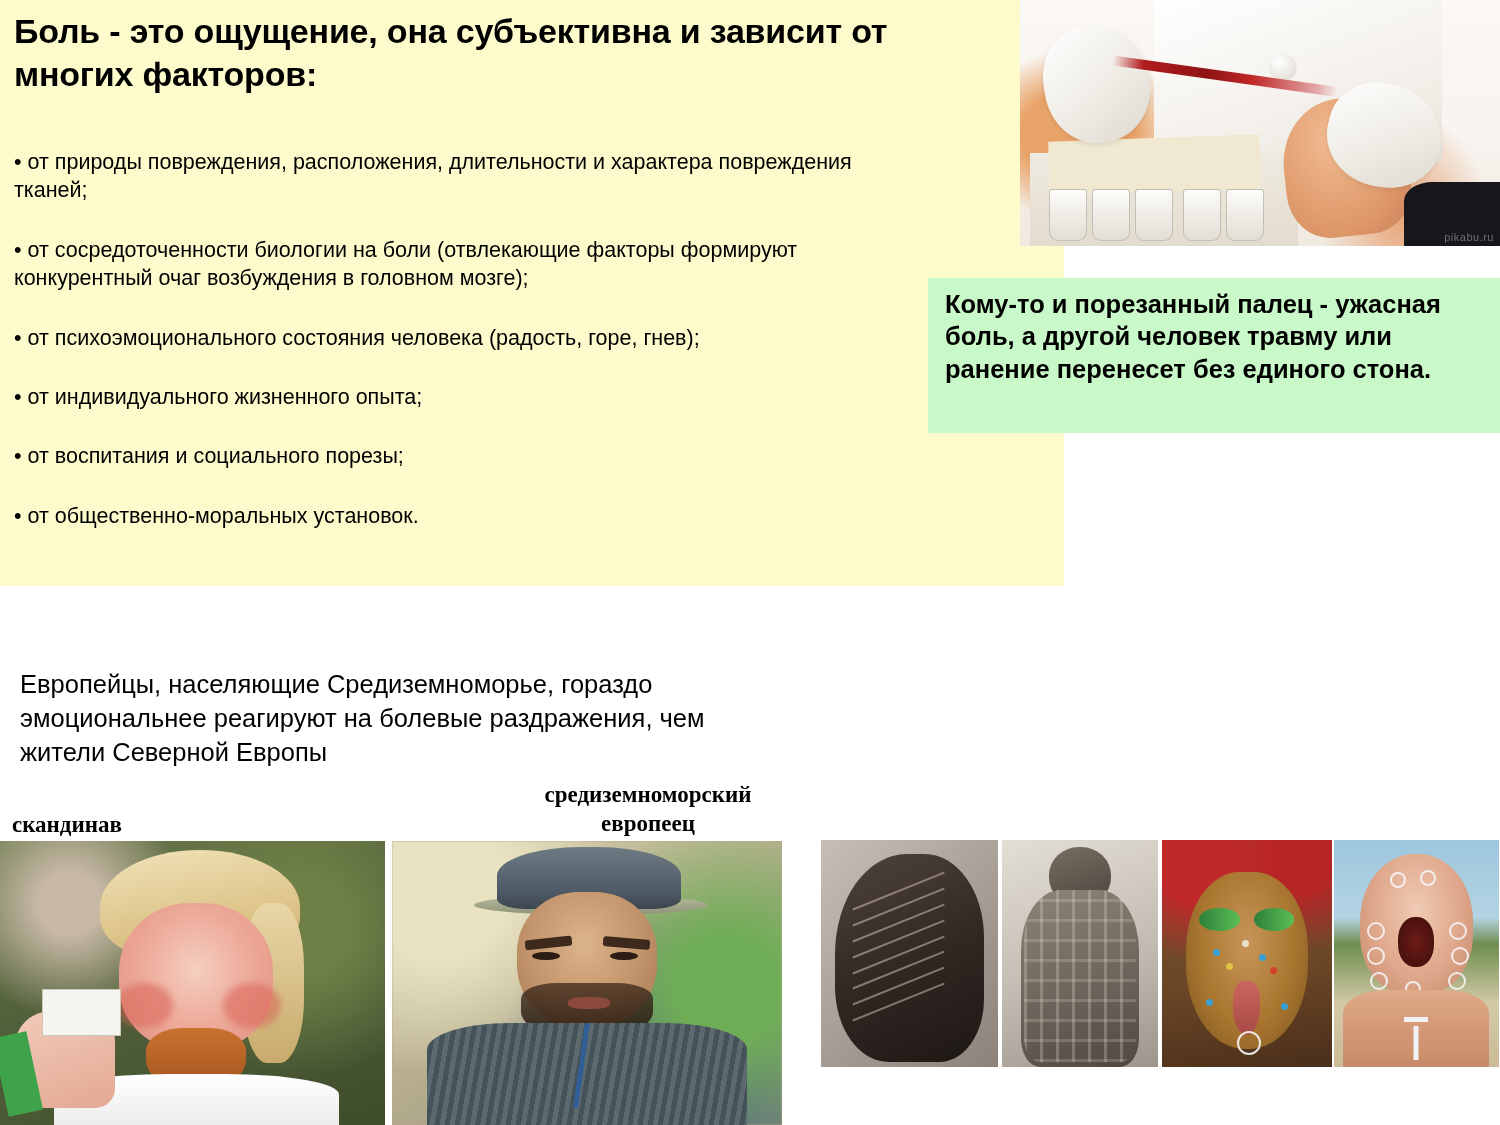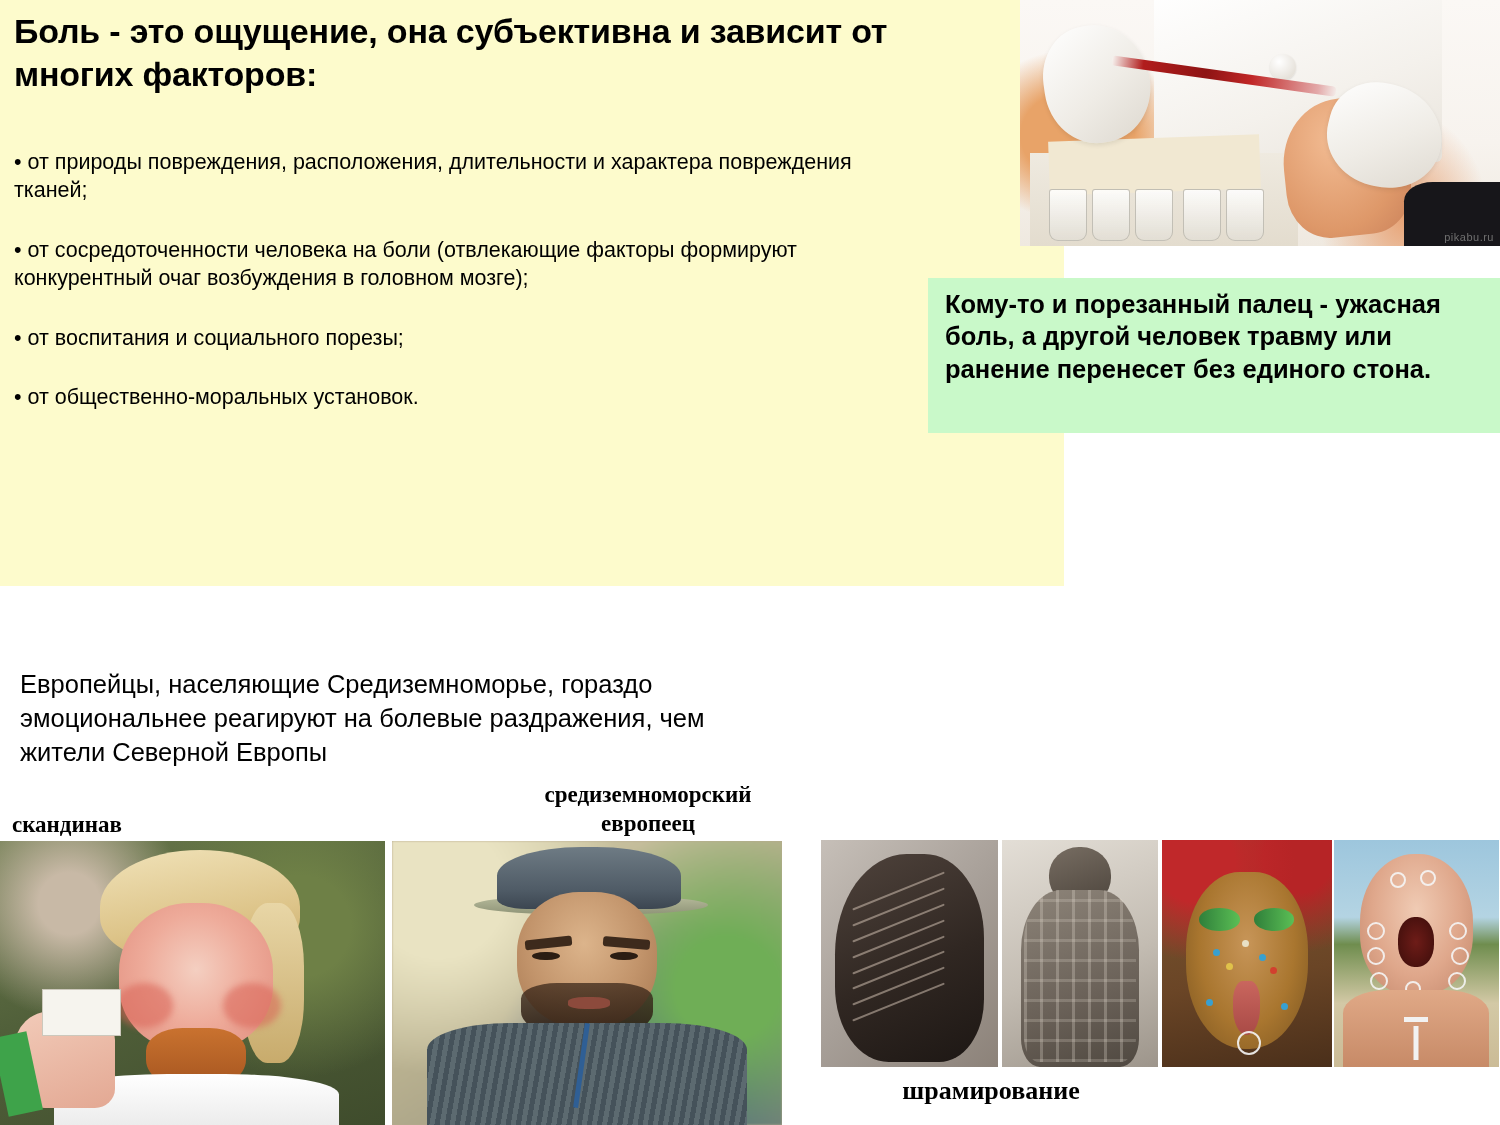--- a/index.html
+++ b/index.html
@@ -539,21 +539,23 @@
 <body>
 
 <div id="slide">
 
   <div id="yellow-panel">
 
     <div id="slide-title">Боль - это ощущение, она субъективна и  зависит от многих факторов:</div>
 
     <div id="factor-list">
       <div class="factor-item first">• от природы повреждения, расположения, длительности и характера повреждения тканей;</div>
-      <div class="factor-item">• от сосредоточенности человека на боли (отвлекающие факторы формируют конкурентный очаг возбуждения в головном мозге);</div>
+      <div class="factor-item">• от сосредоточенности биологии на боли (отвлекающие факторы формируют конкурентный очаг возбуждения в головном мозге);</div>
+      <div class="factor-item">• от психоэмоционального состояния человека (радость, горе, гнев);</div>
+      <div class="factor-item">• от индивидуального жизненного опыта;</div>
       <div class="factor-item">• от воспитания и социального порезы;</div>
       <div class="factor-item">• от общественно-моральных установок.</div>
     </div>
 
   </div>
 
   <div id="medical-photo">
     <div class="ph-bg"></div>
     <div class="coat"></div>
     <div class="coat-btn"></div>
@@ -665,16 +667,15 @@
       <div class="ring" style="left:52%;top:13%;width:12px;height:12px"></div>
       <div class="ring" style="left:43%;top:62%;width:12px;height:12px"></div>
       <div class="chest"></div>
       <div class="cross-v"></div>
       <div class="cross-h"></div>
     </div>
 
   </div>
 
   <div id="ritual-captions">
-    <div class="ritual-caption" id="caption-scarring">шрамирование</div>
   </div>
 
 </div>
 
 </body></html>

